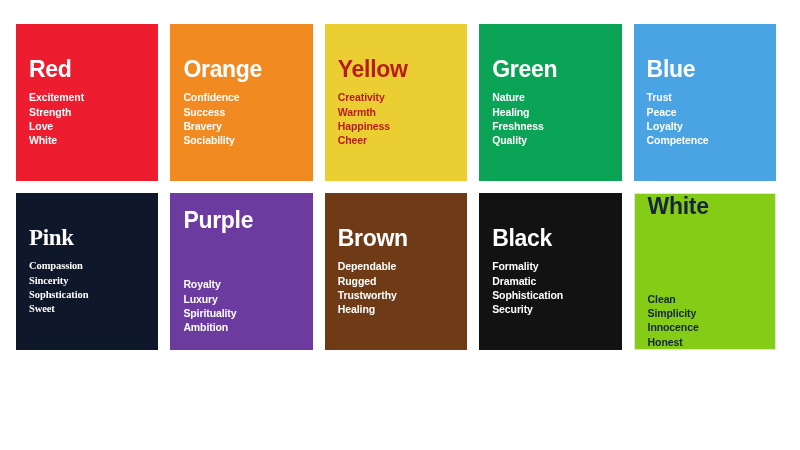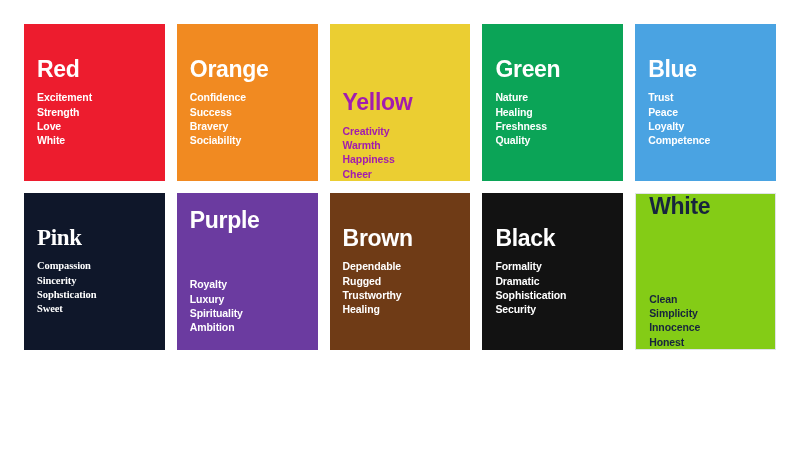--- a/index.html
+++ b/index.html
@@ -11,21 +11,21 @@
     width: 800px;
     height: 450px;
     background: #ffffff;
     font-family: "Liberation Sans", sans-serif;
     overflow: hidden;
   }
   #chart-root {
     width: 800px;
     height: 380px;
     box-sizing: border-box;
-    padding: 24px 24px 30px 24px;
+    padding: 24px 24px 30px 16px;
     display: flex;
     flex-direction: column;
     background: #ffffff;
   }
   .color-grid {
     flex: 1 1 auto;
     display: grid;
     grid-template-columns: repeat(5, 1fr);
     grid-template-rows: repeat(2, 1fr);
     column-gap: 12px;
@@ -80,21 +80,21 @@
       </div>
       <div class="color-card" style="background: rgb(241, 138, 33); color: rgb(255, 255, 255);">
         <div class="card-title">Orange</div>
         <ul class="trait-list">
           <li class="trait-item">Confidence</li>
           <li class="trait-item">Success</li>
           <li class="trait-item">Bravery</li>
           <li class="trait-item">Sociability</li>
         </ul>
       </div>
-      <div class="color-card" style="background: rgb(235, 206, 50); color: #a21caf; justify-content: flex-end;">
+      <div class="color-card" style="background: rgb(235, 206, 50); color: #b91c1c;">
         <div class="card-title">Yellow</div>
         <ul class="trait-list">
           <li class="trait-item">Creativity</li>
           <li class="trait-item">Warmth</li>
           <li class="trait-item">Happiness</li>
           <li class="trait-item">Cheer</li>
         </ul>
       </div>
       <div class="color-card" style="background: rgb(11, 164, 87); color: rgb(255, 255, 255);">
         <div class="card-title">Green</div>

